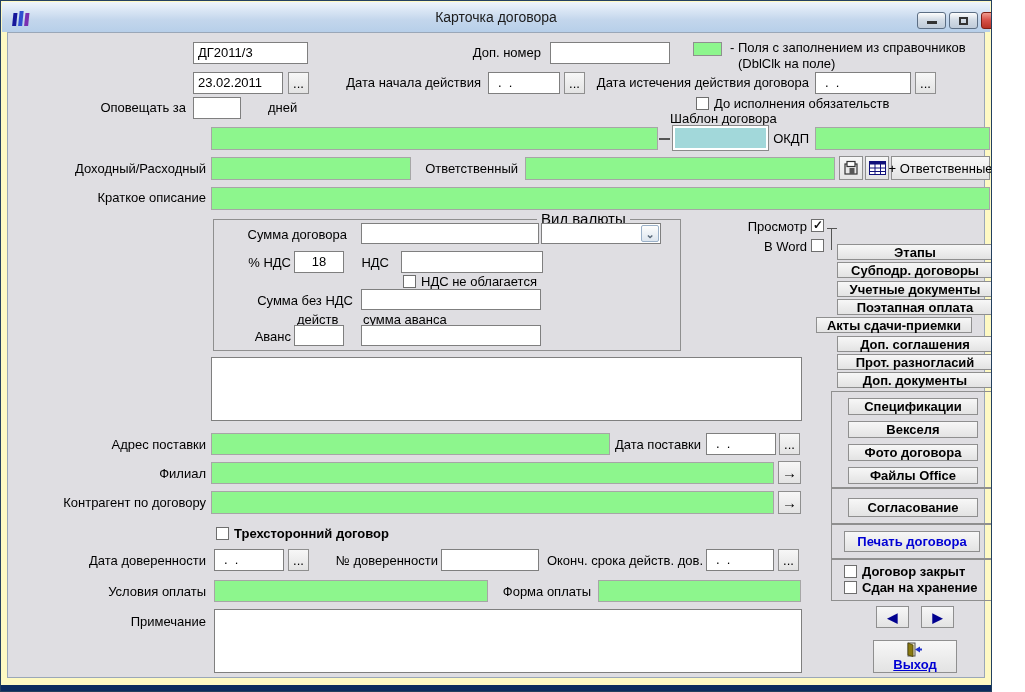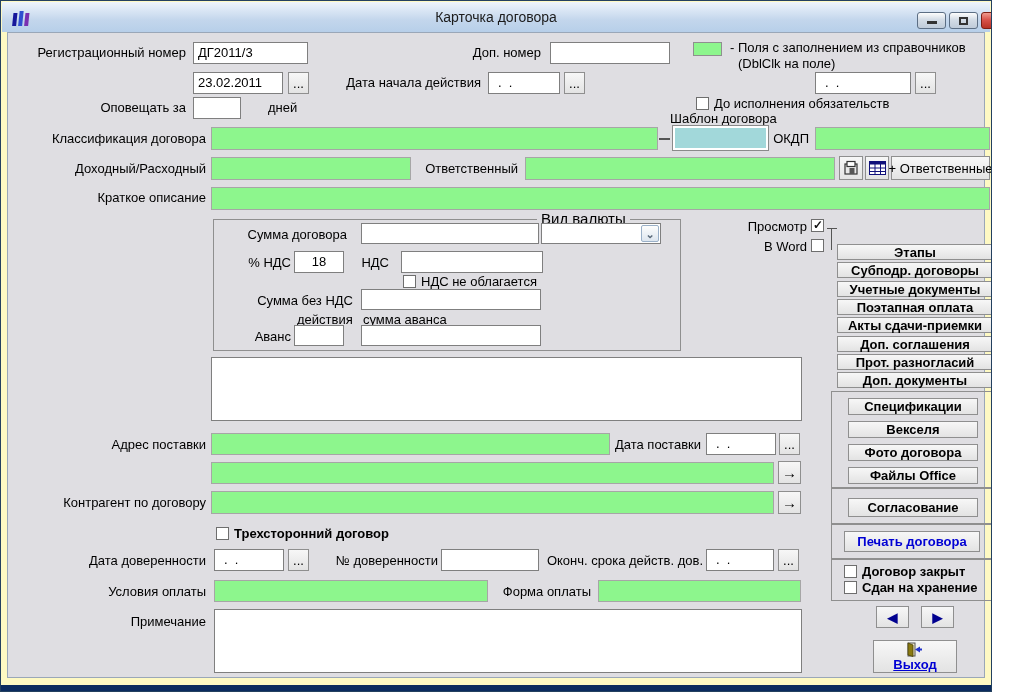--- a/index.html
+++ b/index.html
@@ -65,43 +65,42 @@
         <span class="glyph-max"></span>
       </div>
     <div class="capbtn close" style="left:979px;width:34px">
         <span class="glyph-x"></span>
       </div>
   </div>
 
   <div class="client"></div>
   <div class="bottomstrip"></div>
 
-  <div class="abs lbl" style="left:0;top:44px;width:185px">Регистрационный номер</div>
   <div class="abs inp" style="left:192px;top:41px;width:115px;height:22px">ДГ2011/3</div>
   <div class="abs lbl" style="left:440px;top:44px;width:100px">Доп. номер</div>
   <div class="abs inp" style="left:549px;top:41px;width:120px;height:22px"></div>
   <div class="abs green" style="left:692px;top:41px;width:29px;height:14px;border:1px solid #8f8f8f"></div>
   <div class="abs lbl l" style="left:729px;top:39px">- Поля с заполнением из справочников</div>
   <div class="abs lbl l" style="left:737px;top:55px">(DblClk на поле)</div>
 
   <div class="abs inp" style="left:192px;top:71px;width:90px;height:22px">23.02.2011</div>
   <div class="abs btn plain" style="left:287px;top:71px;width:21px;height:22px">...</div>
   <div class="abs lbl" style="left:320px;top:74px;width:160px">Дата начала действия</div>
   <div class="abs inp" style="left:487px;top:71px;width:72px;height:22px;padding-left:9px">.  .</div>
   <div class="abs btn plain" style="left:563px;top:71px;width:21px;height:22px">...</div>
+  <div class="abs lbl" style="left:588px;top:74px;width:220px">Дата истечения действия договора</div>
   <div class="abs inp" style="left:814px;top:71px;width:96px;height:22px;padding-left:9px">.  .</div>
   <div class="abs btn plain" style="left:914px;top:71px;width:21px;height:22px">...</div>
 
   <div class="abs lbl" style="left:35px;top:99px;width:150px">Оповещать за</div>
   <div class="abs inp" style="left:192px;top:96px;width:48px;height:22px"></div>
   <div class="abs lbl l" style="left:267px;top:99px">дней</div>
   <span class="cb" style="left:695px;top:96px"></span>
   <div class="abs lbl l" style="left:713px;top:95px">До исполнения обязательств</div>
 
-  <div class="abs lbl" style="left:0;top:130px;width:205px">Классификация договора</div>
   <div class="abs inp green" style="left:210px;top:126px;width:447px;height:23px"></div>
   <div class="abs line" style="left:658px;top:137px;width:11px;height:2px"></div>
   <div class="abs lbl" style="left:669px;top:110px;width:99px;text-align:center">Шаблон договора</div>
   <div class="abs inp teal" style="left:671px;top:124px;width:97px;height:26px"></div>
   <div class="abs lbl" style="left:770px;top:130px;width:38px">ОКДП</div>
   <div class="abs inp green" style="left:814px;top:126px;width:175px;height:23px"></div>
 
   <div class="abs lbl" style="left:20px;top:160px;width:185px">Доходный/Расходный</div>
   <div class="abs inp green" style="left:210px;top:156px;width:200px;height:23px"></div>
   <div class="abs lbl" style="left:415px;top:160px;width:102px">Ответственный</div>
@@ -136,38 +135,38 @@
     <span class="dd">⌄</span>
   </div>
   <div class="abs lbl" style="left:230px;top:254px;width:60px">% НДС</div>
   <div class="abs inp" style="left:293px;top:250px;width:50px;height:22px;text-align:center">18</div>
   <div class="abs lbl" style="left:350px;top:254px;width:38px">НДС</div>
   <div class="abs inp" style="left:400px;top:250px;width:142px;height:22px"></div>
   <span class="cb" style="left:402px;top:274px"></span>
   <div class="abs lbl l" style="left:420px;top:273px">НДС не облагается</div>
   <div class="abs lbl" style="left:238px;top:292px;width:114px">Сумма без НДС</div>
   <div class="abs inp" style="left:360px;top:288px;width:180px;height:21px"></div>
-  <div class="abs lbl l" style="left:296px;top:311px">действия</div>
+  <div class="abs lbl l" style="left:296px;top:311px">действ</div>
   <div class="abs lbl l" style="left:362px;top:311px">сумма аванса</div>
   <div class="abs lbl" style="left:234px;top:328px;width:56px">Аванс</div>
   <div class="abs inp" style="left:293px;top:324px;width:50px;height:21px"></div>
   <div class="abs inp" style="left:360px;top:324px;width:180px;height:21px"></div>
 
   <div class="abs lbl" style="left:728px;top:218px;width:78px">Просмотр</div>
   <span class="cb checked" style="left:810px;top:218px"></span>
   <div class="abs lbl" style="left:728px;top:238px;width:78px">В Word</div>
   <span class="cb" style="left:810px;top:238px"></span>
   <div class="abs line" style="left:826px;top:227px;width:10px;height:1px"></div>
   <div class="abs line" style="left:830px;top:227px;width:1px;height:22px"></div>
 
   <div class="abs btn" style="left:836px;top:243px;width:156px;height:16px">Этапы</div>
   <div class="abs btn" style="left:836px;top:261px;width:156px;height:16px">Субподр. договоры</div>
   <div class="abs btn" style="left:836px;top:280px;width:156px;height:16px">Учетные документы</div>
   <div class="abs btn" style="left:836px;top:298px;width:156px;height:16px">Поэтапная оплата</div>
-  <div class="abs btn" style="left:836px;top:316px;width:156px;height:16px">Акты сдачи-приемки</div>
+  <div class="abs btn" style="left:815px;top:316px;width:156px;height:16px">Акты сдачи-приемки</div>
   <div class="abs btn" style="left:836px;top:335px;width:156px;height:16px">Доп. соглашения</div>
   <div class="abs btn" style="left:836px;top:353px;width:156px;height:16px">Прот. разногласий</div>
   <div class="abs btn" style="left:836px;top:371px;width:156px;height:16px">Доп. документы</div>
 
   <div class="abs groupbox" style="left:830px;top:390px;width:161px;height:97px"></div>
   <div class="abs btn" style="left:847px;top:397px;width:130px;height:17px">Спецификации</div>
   <div class="abs btn" style="left:847px;top:420px;width:130px;height:17px">Векселя</div>
   <div class="abs btn" style="left:847px;top:443px;width:130px;height:17px">Фото договора</div>
   <div class="abs btn" style="left:847px;top:466px;width:130px;height:17px">Файлы Office</div>
 
@@ -184,20 +183,21 @@
   <div class="abs lbl l" style="left:861px;top:579px;font-weight:bold">Сдан на хранение</div>
 
   <div class="abs tarea" style="left:210px;top:356px;width:591px;height:64px"></div>
 
   <div class="abs lbl" style="left:20px;top:436px;width:185px">Адрес поставки</div>
   <div class="abs inp green" style="left:210px;top:432px;width:399px;height:22px"></div>
   <div class="abs lbl" style="left:610px;top:436px;width:90px">Дата поставки</div>
   <div class="abs inp" style="left:705px;top:432px;width:70px;height:22px;padding-left:9px">.  .</div>
   <div class="abs btn plain" style="left:778px;top:432px;width:21px;height:22px">...</div>
 
+  <div class="abs lbl" style="left:20px;top:465px;width:185px">Филиал</div>
   <div class="abs inp green" style="left:210px;top:461px;width:563px;height:22px"></div>
   <div class="abs btn arrowbtn" style="left:777px;top:460px;width:23px;height:23px">
       <span>→</span>
     </div>
   <div class="abs lbl" style="left:20px;top:494px;width:185px">Контрагент по договору</div>
   <div class="abs inp green" style="left:210px;top:490px;width:563px;height:23px"></div>
   <div class="abs btn arrowbtn" style="left:777px;top:490px;width:23px;height:23px">
       <span>→</span>
     </div>
 

